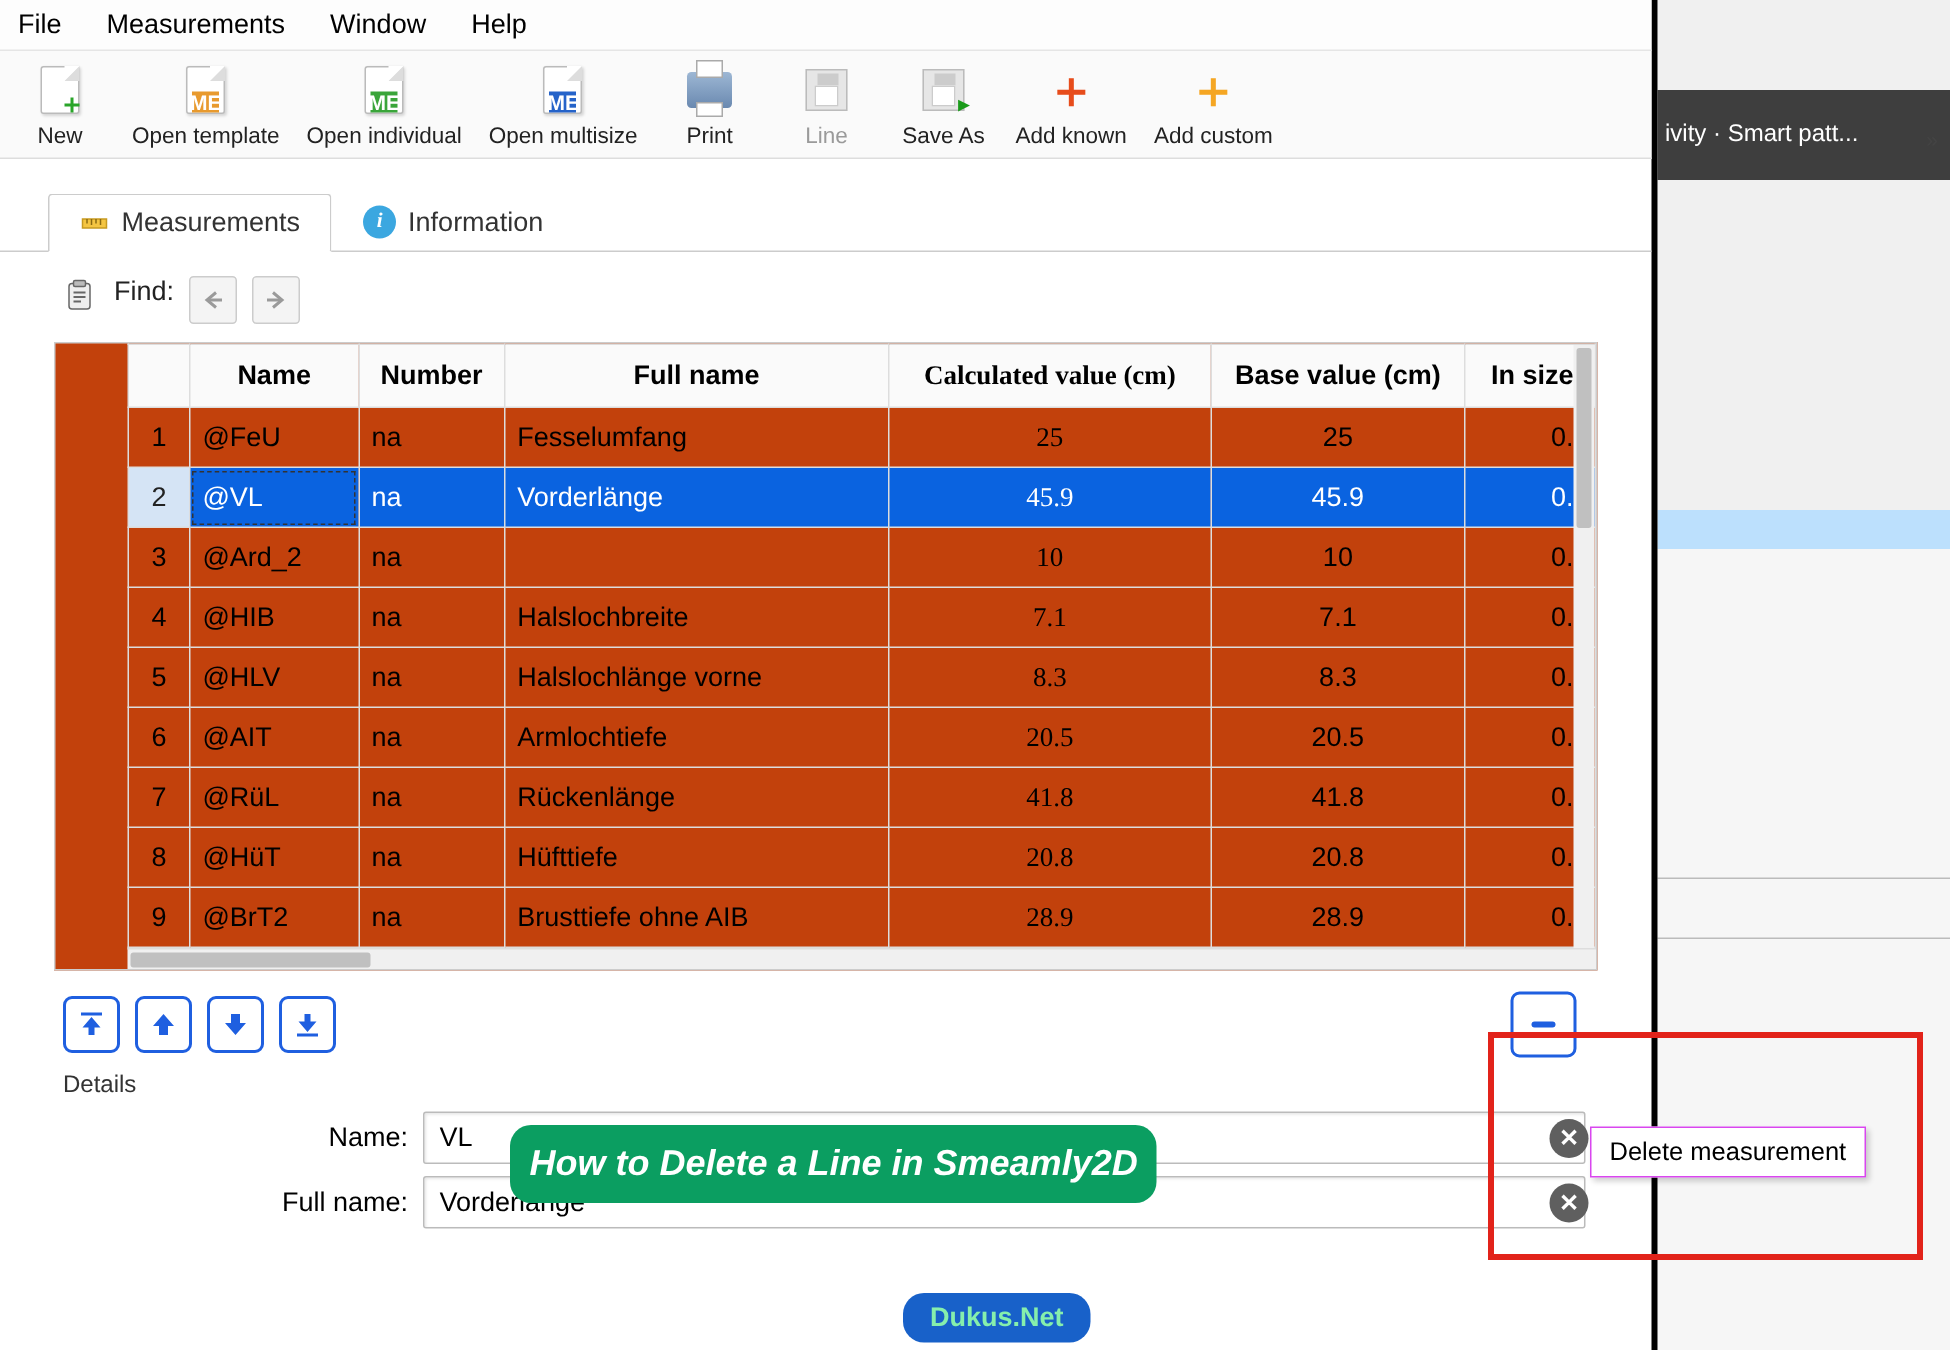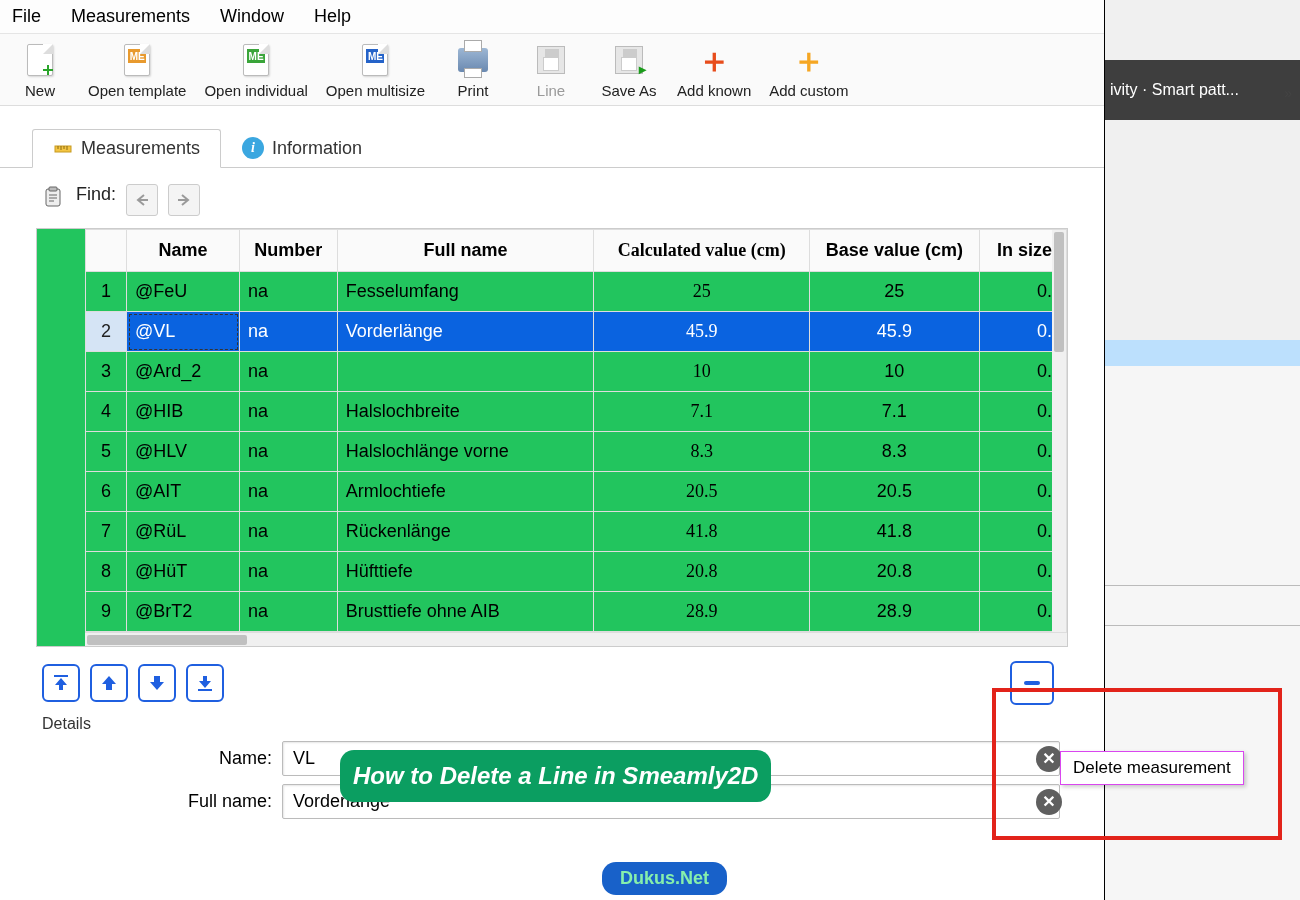--- a/index.html
+++ b/index.html
@@ -34,21 +34,21 @@
   .bg-p { position:absolute; left:0; top:750px; width:20px; color:#444; z-index:0; font-size:17px;}
   .bg-line1 { position:absolute; left:20px; right:0; top:585px; height:1px; background:#bbb; z-index:0; }
   .bg-line2 { position:absolute; left:20px; right:0; top:625px; height:1px; background:#bbb; z-index:0; }
 
   .app {
     position: relative;
     z-index: 1;
     background: #fff;
     width: 1105px;
     min-height: 900px;
-    border-right: 1px solid #000000;
+    border-right: 4px solid #000000;
   }
 
   
   .menubar {
     background: #fdfdfd;
     border-bottom: 1px solid #e5e5e5;
     padding: 6px 12px;
     display: flex;
     gap: 30px;
     font-size: 18px;
@@ -75,21 +75,21 @@
   .tool-btn.disabled { color:#9a9a9a; }
   .tool-icon {
     width: 36px;
     height: 36px;
     display: flex;
     align-items: center;
     justify-content: center;
   }
   .doc-shape { width:26px; height:32px; background:#fff; border:1px solid #bbb; border-radius:2px; position:relative; box-shadow:1px 1px 2px rgba(0,0,0,.15); }
   .doc-shape::after { content:""; position:absolute; top:-1px; right:-1px; width:10px; height:10px; background:linear-gradient(135deg,#fff 48%,#ddd 52%); }
-  .doc-label { position:absolute; top:4px; left:3px; right:3px; height:14px; font-size:10px; color:#fff; display:flex; align-items:center; justify-content:center; font-weight:bold; }
+  .doc-label { position:absolute; top:16px; left:3px; right:3px; height:14px; font-size:14px; color:#fff; display:flex; align-items:center; justify-content:center; font-weight:bold; }
   .doc-new-plus { position:absolute; bottom:-3px; right:-3px; width:14px; height:14px; }
   .floppy { width:28px; height:28px; background:#e6e6e6; border:1px solid #bbb; position:relative; }
   .floppy::before { content:""; position:absolute; top:2px; left:7px; width:14px; height:8px; background:#ccc; }
   .floppy::after  { content:""; position:absolute; bottom:2px; left:5px; right:5px; height:12px; background:#fff; border:1px solid #ccc; }
   .floppy-corner { position:absolute; bottom:-4px; right:-4px; font-size:14px; color:#1a9b1a; font-weight:bold; }
   .printer { width:30px; height:24px; background:linear-gradient(#9db7d4,#6a89b0); border-radius:3px; position:relative; }
   .printer::before { content:""; position:absolute; top:-8px; left:6px; right:6px; height:10px; background:#fff; border:1px solid #aaa; }
   .printer::after { content:""; position:absolute; bottom:-6px; left:6px; right:6px; height:8px; background:#fff; border:1px solid #aaa; }
   .plus-icon { font-size:34px; font-weight:bold; line-height:1; }
   .plus-red  { color:#e74c1b; }
@@ -149,21 +149,21 @@
   .navbtn {
     width:32px; height:32px;
     background:#f4f4f4;
     border:1px solid #ccc;
     border-radius:3px;
     display:flex; align-items:center; justify-content:center;
     color:#999;
   }
 
   
-  .table-wrap { border:1px solid #ccc; background:#22c55e; position:relative;padding-left:48px; }
+  .table-wrap { border:1px solid #ccc; background:#c2410c; position:relative;padding-left:48px; }
   table { width:100%; border-collapse:collapse; table-layout:fixed; }
   th, td { border:1px solid #ddd; padding:6px 8px; font-size:18px; }
   th { background:#fafafa; font-weight:bold; text-align:center; height:42px; }
   td { height:40px; }
   .col-idx { width:40px; text-align:center; }
   .col-name { width:110px; }
   .col-num { width:95px; }
   .col-full { width:250px; }
   .col-calc { width:210px; text-align:center;font-family:Liberation Serif, serif; }
   .col-base { width:165px; text-align:center; }

